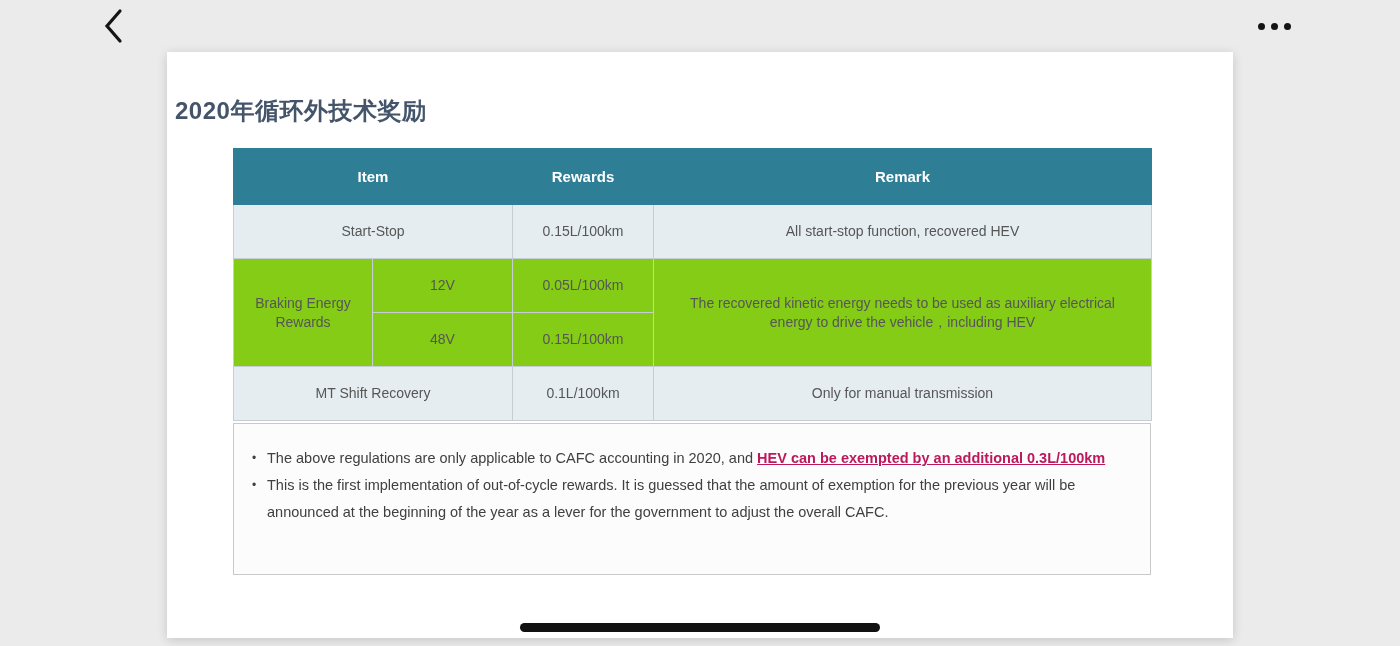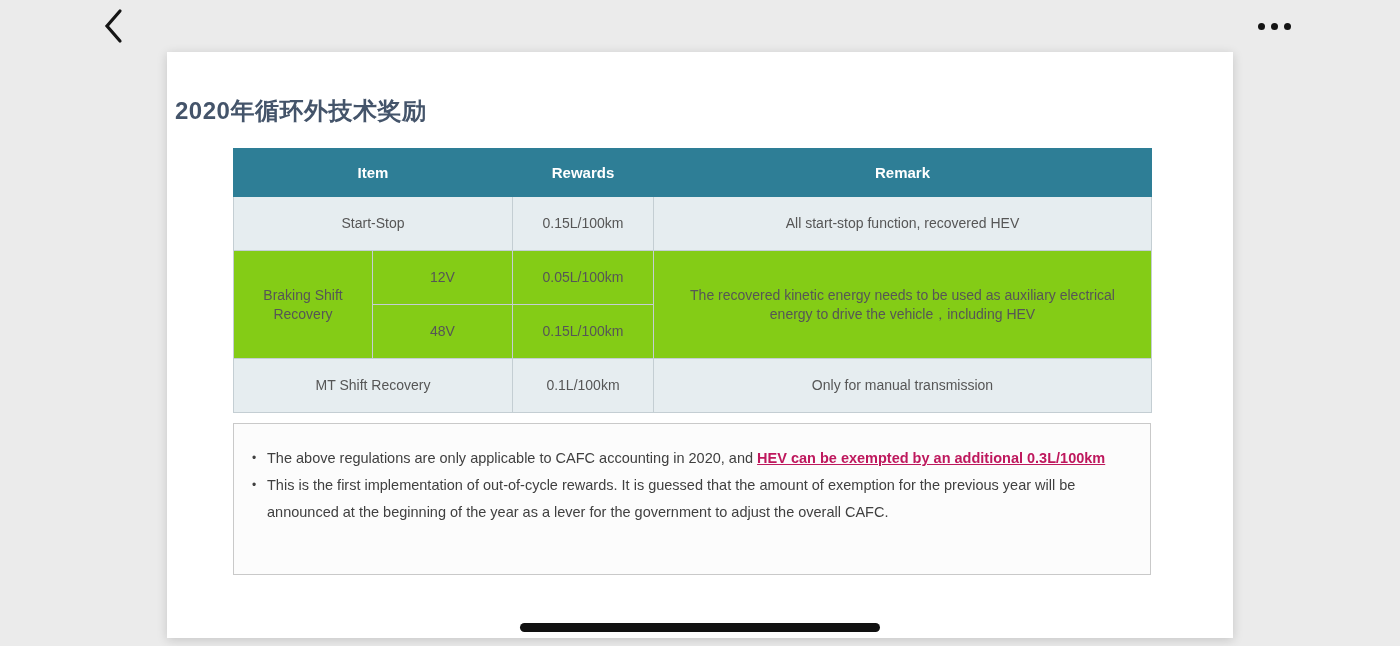--- a/index.html
+++ b/index.html
@@ -23,21 +23,21 @@
 
   .slide-title { position:absolute; left:8px; top:30px; font-size:24px;
                  font-weight:bold; color:#44546a; letter-spacing:0.5px;margin-top:13px; }
 
   
   .table-wrap { position:absolute; left:66px; top:96px; width:918px; }
   table { border-collapse:collapse; table-layout:fixed; width:918px; }
   col.c1 { width:139px; } col.c2 { width:140px; }
   col.c3 { width:141px; } col.c4 { width:498px; }
   th { background:#2e7e96; color:#ffffff; font-weight:bold; font-size:15px;
-       height:48px; text-align:center; border:1px solid #2e7e96; }
+       height:56px; text-align:center; border:1px solid #2e7e96; }
   th.sep { border-left:1px solid rgba(255,255,255,0.45); }
   td { border:1px solid #c4ced3; text-align:center; vertical-align:middle;
        height:54px; padding:4px 20px; font-size:14px; color:#565656;
        line-height:1.35; }
   tr.alt td   { background:#e6edf0; }
   tr.plain td { background:#84cc16; }
 
   
   .notes { position:absolute; left:66px; top:371px; width:918px; height:152px;
            background:#fcfcfc; border:1px solid #c9c9c9;
@@ -89,21 +89,21 @@
           <th colspan="2">Item</th>
           <th class="sep">Rewards</th>
           <th class="sep">Remark</th>
         </tr>
         <tr class="alt">
           <td colspan="2">Start-Stop</td>
           <td>0.15L/100km</td>
           <td>All start-stop function, recovered HEV</td>
         </tr>
         <tr class="plain">
-          <td rowspan="2">Braking Shift Recovery</td>
+          <td rowspan="2">Braking Energy Rewards</td>
           <td>12V</td>
           <td>0.05L/100km</td>
           <td rowspan="2">The recovered kinetic energy needs to be used as auxiliary electrical energy to drive the vehicle，including HEV</td>
         </tr>
         <tr class="plain">
           <td>48V</td>
           <td>0.15L/100km</td>
         </tr>
         <tr class="alt">
           <td colspan="2">MT Shift Recovery</td>

